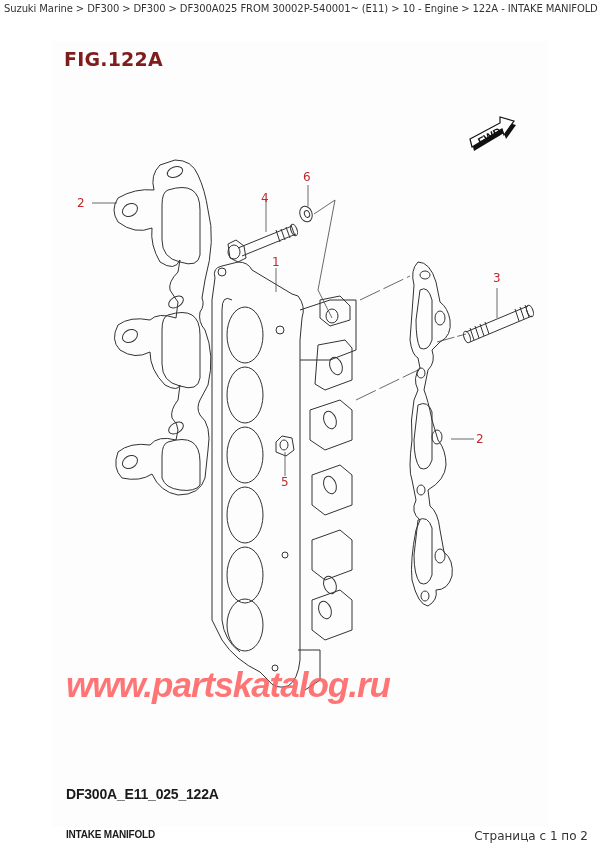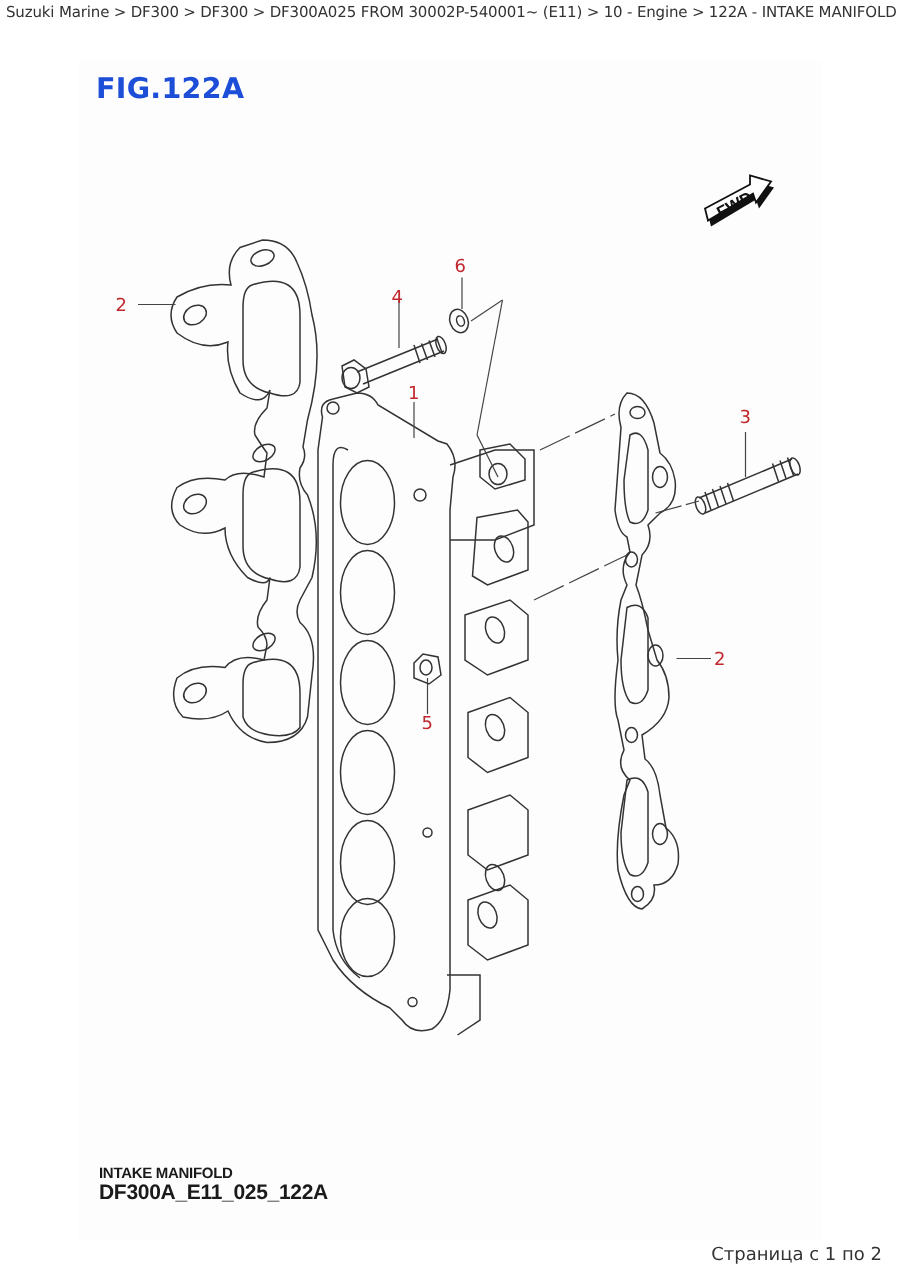--- a/index.html
+++ b/index.html
@@ -5,29 +5,29 @@
   html, body { margin: 0; padding: 0; background: #ffffff; }
   body { width: 600px; height: 848px; position: relative; overflow: hidden;
          font-family: "DejaVu Sans", "Liberation Sans", sans-serif; color: #222; }
   .breadcrumb { position: absolute; left: 4px; top: 3px; font-size: 10px; color: #333;
                 white-space: nowrap; letter-spacing: -0.1px; }
   .breadcrumb span.sep { margin: 0 3px; }
   .breadcrumb a { color: #333; text-decoration: none; }
   .figure-panel { position: absolute; left: 52px; top: 41px; width: 496px; height: 786px;
                   background: #fdfdfd; }
   .fig-title { position: absolute; left: 12px; top: 7px; font-size: 19px; font-weight: bold;
-               color: #1d4ed8; font-family: "DejaVu Sans", sans-serif; letter-spacing: 0.2px; }
+               color: #7f1d1d; font-family: "DejaVu Sans", sans-serif; letter-spacing: 0.2px; }
   .diagram { position: absolute; left: 0; top: 0; }
   .callout { position: absolute; font-size: 12px; color: #c0282d; font-family: "DejaVu Sans", sans-serif; }
   .watermark { position: absolute; left: 14px; top: 624px; font-size: 35px; font-weight: bold;
                font-style: italic; color: rgba(255, 92, 92, 0.85); letter-spacing: -1px;
                font-family: "Liberation Sans", sans-serif; white-space: nowrap; }
   .code-label { position: absolute; left: 14px; top: 745px; font-size: 14px; font-weight: bold;
                 color: #1a1a1a; font-family: "Liberation Sans", sans-serif; letter-spacing: -0.2px; }
-  .name-label { position: absolute; left: 14px; top: 736px; font-size: 10px; font-weight: bold;
+  .name-label { position: absolute; left: 14px; top: 788px; font-size: 10px; font-weight: bold;
                 color: #1a1a1a; font-family: "Liberation Sans", sans-serif; letter-spacing: -0.2px; }
   .page-info { position: absolute; right: 12px; top: 829px; font-size: 12px; color: #333; }
   .fwd { position: absolute; left: 412px; top: 64px; }
 </style>
 </head>
 <body>
 
 <div class="breadcrumb">
   <a>Suzuki Marine</a><span class="sep">&gt;</span><a>DF300</a><span class="sep">&gt;</span><a>DF300</a><span class="sep">&gt;</span><a>DF300A025 FROM 30002P-540001~ (E11)</a><span class="sep">&gt;</span><a>10 - Engine</a><span class="sep">&gt;</span><span>122A - INTAKE MANIFOLD</span>
 </div>
@@ -143,18 +143,19 @@
   </svg>
 
   <div class="callout" style="left:25px; top:155px;">2</div>
   <div class="callout" style="left:220px; top:214px;">1</div>
   <div class="callout" style="left:441px; top:230px;">3</div>
   <div class="callout" style="left:209px; top:150px;">4</div>
   <div class="callout" style="left:229px; top:434px;">5</div>
   <div class="callout" style="left:251px; top:129px;">6</div>
   <div class="callout" style="left:424px; top:391px;">2</div>
 
+  <div class="watermark">www.partskatalog.ru</div>
 
   <div class="code-label">DF300A_E11_025_122A</div>
   <div class="name-label">INTAKE MANIFOLD</div>
 </div>
 
 <div class="page-info">Страница с 1 по 2</div>
 
 </body></html>

